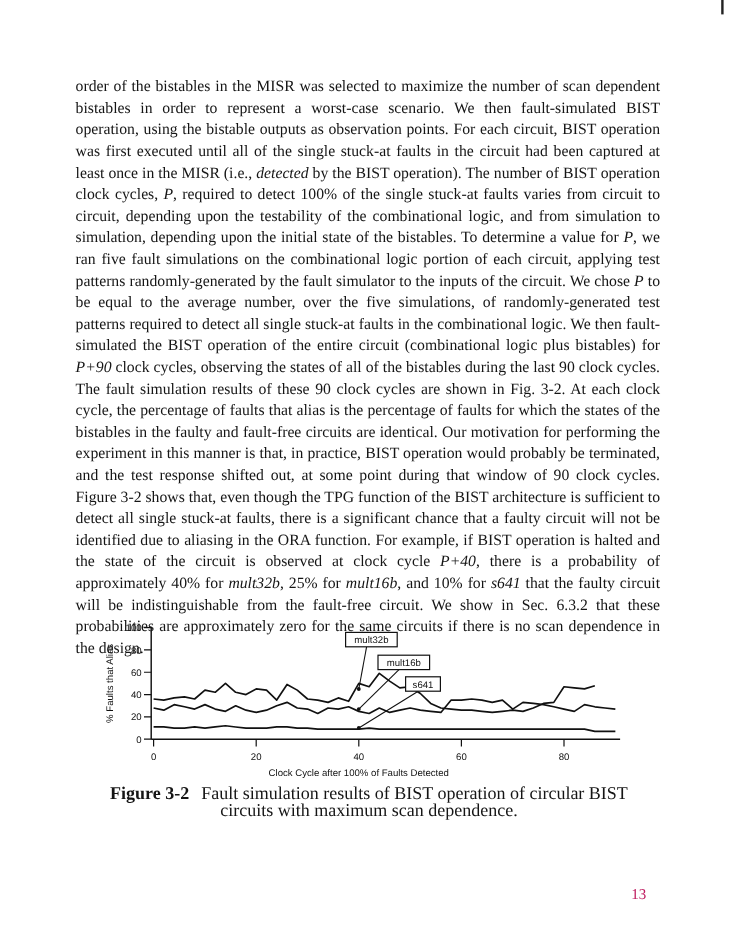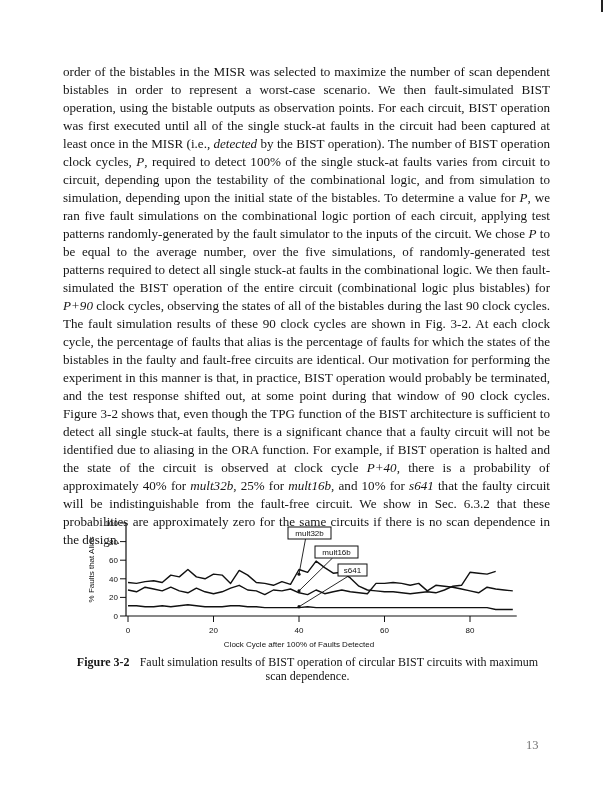--- a/index.html
+++ b/index.html
@@ -10,27 +10,27 @@
     font-family: "Liberation Serif", serif; font-size: 13.1px; line-height: 18px;
     color: #151515; text-align: justify;
   }
   .body-text p { margin: 0; }
   .body-text i { }
   .figure { position: absolute; left: 80px; top: 516px; width: 440px; height: 136px; }
   .figure svg { position: absolute; left: 0; top: 0; }
   .ax-label { font-family: "Liberation Sans", sans-serif; font-size: 8px; fill: #111; }
   .caption {
     position: absolute; left: 70px; top: 655px; width: 475px;
-    font-family: "Liberation Serif", serif; font-size: 12px; line-height: 14px;
+    font-family: "Liberation Serif", serif; font-size: 15px; line-height: 14px;
     color: #151515; text-align: center;
   }
   .caption b { font-weight: bold; margin-right: 10px; }
   .page-number {
     position: absolute; left: 526px; top: 738px;
-    font-family: "Liberation Serif", serif; font-size: 12.5px; color: #737373;
+    font-family: "Liberation Serif", serif; font-size: 12.5px; color: #be185d;
   }
   .series { fill: none; stroke: #111; stroke-width: 1.4; stroke-linejoin: round; }
   .callout-box { fill: #fff; stroke: #111; stroke-width: 1; }
   .callout-text { font-family: "Liberation Sans", sans-serif; font-size: 8px; fill: #111; }
   .leader { stroke: #111; stroke-width: 0.9; }
 </style>
 </head>
 <body>
 
 <div class="page-mark"></div>

